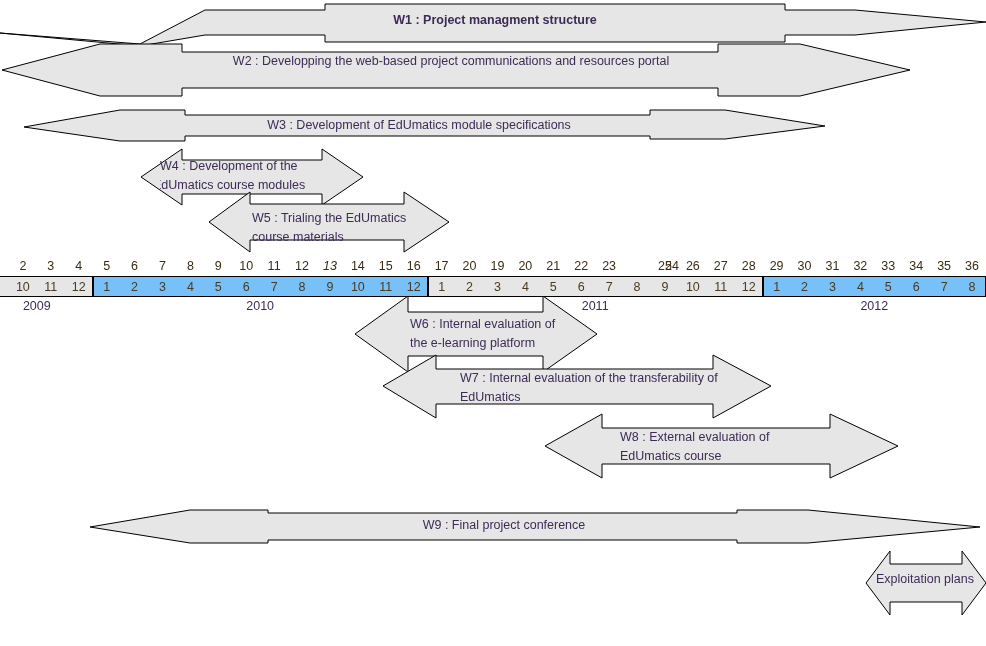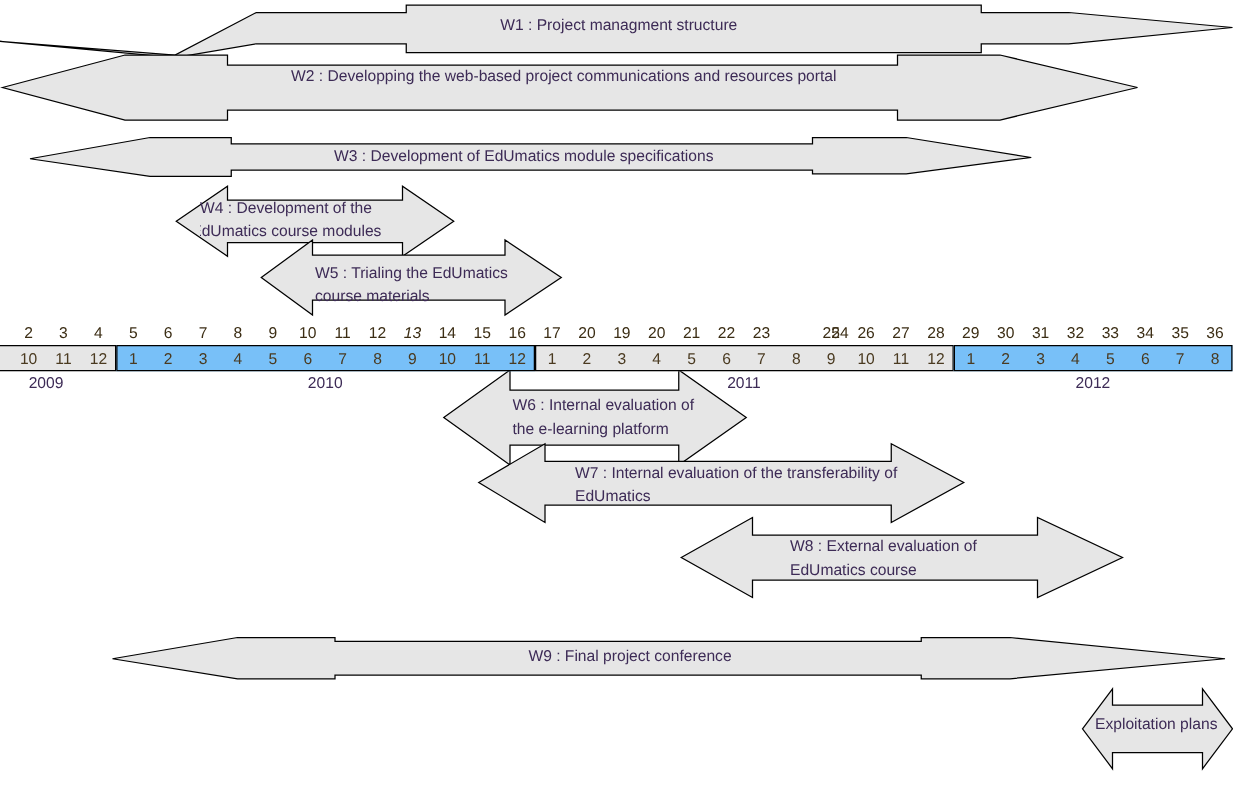--- a/index.html
+++ b/index.html
@@ -148,21 +148,21 @@
 
     <polygon class="arrow-shape" points="383,386 436,355 436,369 713,369 713,355 771,386 713,418 713,404 436,404 436,418"></polygon>
 
     <polygon class="arrow-shape" points="545,446 602,414 602,428 830,428 830,414 898,446 830,478 830,464 602,464 602,478"></polygon>
 
     <polygon class="arrow-shape" points="90,527 190,510 268,510 268,513 737,513 737,510 808,510 980,527 808,543 737,543 737,540 268,540 268,543 190,543"></polygon>
 
     <polygon class="arrow-shape" points="866,583 890,551 890,564 962,564 962,551 986,583 962,615 962,602 890,602 890,615"></polygon>
   </svg>
 
-  <div class="arrow-label centered" style="left:210px; top:11px; width:570px;">W1 : Project managment structure</div>
+  <div class="arrow-label centered" style="left:210px; top:11px; width:570px;font-weight:bold;">W1 : Project managment structure</div>
 
   <div class="arrow-label centered" style="left:186px; top:52px; width:530px;">W2 : Developping the web-based project communications and resources portal</div>
 
   <div class="arrow-label centered" style="left:188px; top:116px; width:462px;">W3 : Development of EdUmatics module specifications</div>
 
   <div class="clip-box" style="left:160px; top:154px; width:200px; height:46px;">
     <div class="arrow-label" style="left:0px; top:3px; width:200px;">W4 : Development of the</div>
     <div class="arrow-label" style="left:-7px; top:22px; width:210px;">EdUmatics course modules</div>
   </div>
 
@@ -174,21 +174,21 @@
   <div class="clip-box" style="left:410px; top:310px; width:195px; height:45px;">
     <div class="arrow-label" style="left:0px; top:5px; width:195px;">W6 : Internal evaluation of</div>
     <div class="arrow-label" style="left:0px; top:24px; width:195px;">the e-learning platform</div>
   </div>
 
   <div class="clip-box" style="left:460px; top:367px; width:300px; height:42px;">
     <div class="arrow-label" style="left:0px; top:2px; width:300px;">W7 : Internal evaluation of the transferability of</div>
     <div class="arrow-label" style="left:0px; top:21px; width:300px;">EdUmatics</div>
   </div>
 
-  <div class="clip-box" style="left:620px; top:426px; width:220px; height:38px;margin-left:12px;">
+  <div class="clip-box" style="left:620px; top:426px; width:220px; height:38px;">
     <div class="arrow-label" style="left:0px; top:2px; width:220px;">W8 : External evaluation of</div>
     <div class="arrow-label" style="left:0px; top:21px; width:220px;">EdUmatics course</div>
   </div>
 
   <div class="arrow-label centered" style="left:270px; top:516px; width:468px;">W9 : Final project conference</div>
 
   <div class="clip-box" style="left:876px; top:570px; width:110px; height:22px;">
     <div class="arrow-label" style="left:0px; top:0px; width:112px;">Exploitation plans</div>
   </div>
 

